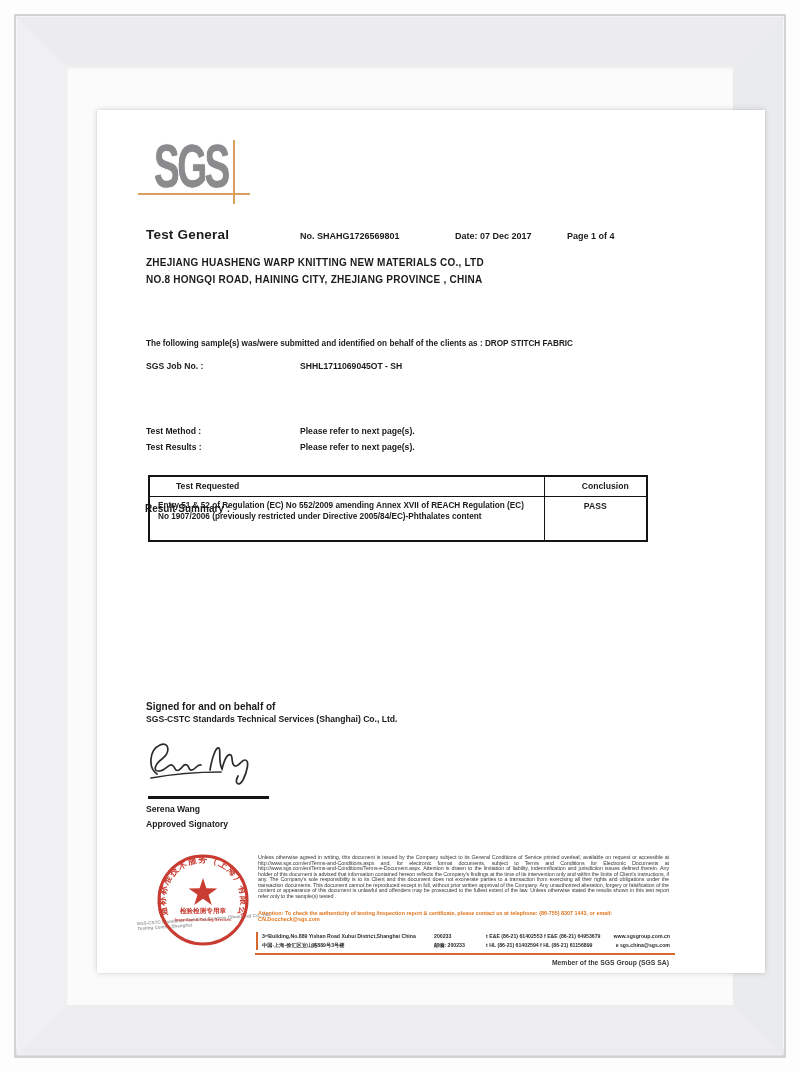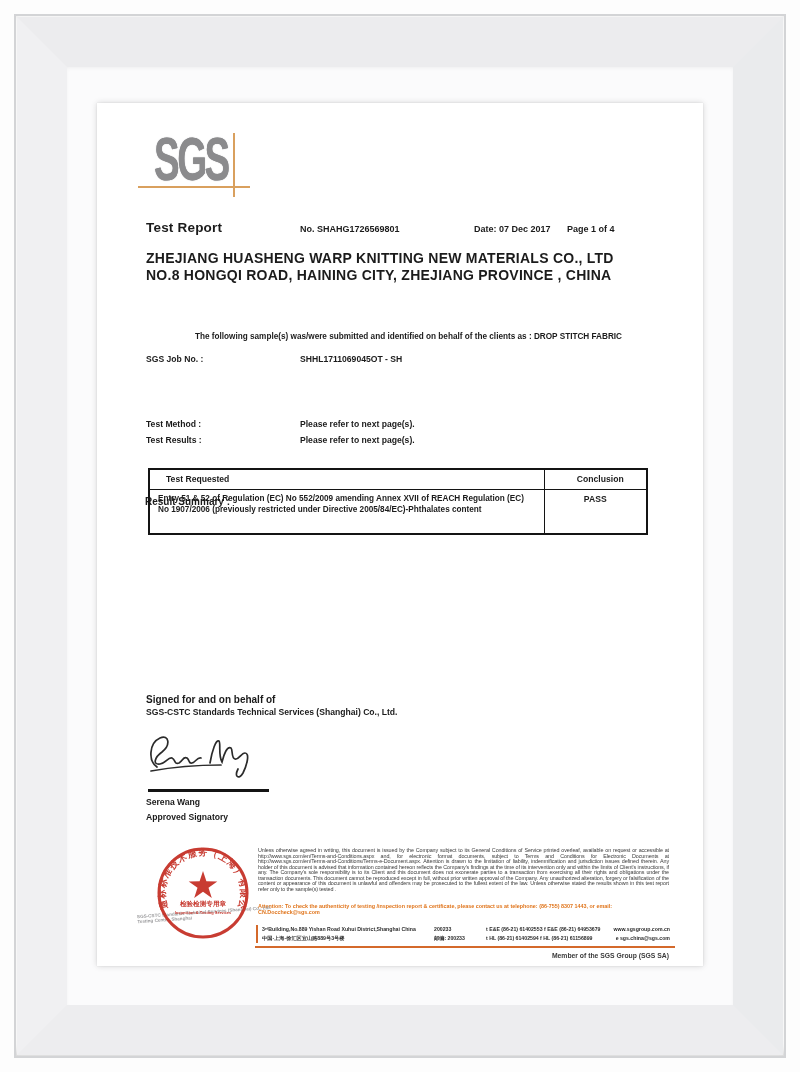--- a/index.html
+++ b/index.html
@@ -9,49 +9,49 @@
 
   
   .frame-line { position:absolute; inset:14px; border:2px solid #d3d4d6;
                 box-shadow: inset 0 -9px 12px -7px rgba(0,0,0,.20), inset 0 3px 6px -4px rgba(0,0,0,.10); }
   .frame-bevel { position:absolute; inset:17px; border:50px solid;
                  border-color:#ececee #eaebed #ededef #f0f0f2; }
   .frame-lip { position:absolute; inset:67px; background:#fbfbfc;
                box-shadow: inset 0 2px 5px -2px rgba(0,0,0,.08); }
 
   
-  .paper { position:absolute; left:97px; top:103px; width:606px; height:863px;
+  .paper { position:absolute; left:97px; top:110px; width:668px; height:863px;
            background:#ffffff; box-shadow:0 0 6px rgba(0,0,0,.16), 0 0 1px rgba(0,0,0,.12);
            color:#1b1b1b; }
 
   
   .logo-text { position:absolute; left:57px; top:27px; font-size:62px; font-weight:bold;
                color:#8b8b8d; letter-spacing:-4px; transform:scaleX(.62); transform-origin:left top;
                line-height:58px; text-shadow:0 0 1px #77777a; }
   .logo-hline { position:absolute; left:41px; top:83px; width:112px; height:2px; background:#d9a05e; }
   .logo-vline { position:absolute; left:136px; top:30px; width:2px; height:64px; background:#d9a05e; }
 
   
   .title { position:absolute; left:49px; top:117px; font-size:13.5px; font-weight:bold; letter-spacing:.2px; }
   .meta  { position:absolute; top:121px; font-size:9px; font-weight:700;text-align:right; }
 
-  .client { position:absolute; left:49px; font-size:14px; font-weight:700; letter-spacing:.25px; }
+  .client { position:absolute; left:49px; font-size:10px; font-weight:700; letter-spacing:.25px; }
 
-  .intro { position:absolute; left:49px; top:229px; width:525px; font-size:8.2px; font-weight:600;text-align:center; }
+  .intro { position:absolute; left:49px; top:229px; width:525px; font-size:8.2px; font-weight:600; }
 
   .inforow { position:absolute; left:49px; width:520px; font-size:8.6px; font-weight:700; }
   .inforow .val { position:absolute; left:154px; top:0; font-weight:700; }
 
   .summary-label { position:absolute; left:48px; top:353px; font-size:10px; font-weight:700;margin-top:40px; }
 
   
   .rtable { position:absolute; left:51px; top:365px; width:500px; border:2px solid #141414;
             border-collapse:collapse; table-layout:fixed; }
   .rtable td, .rtable th { border:1.5px solid #141414; vertical-align:top; }
-  .rtable th { font-size:8.6px; font-weight:700; text-align:left; padding:4px 6px 4px 16px; height:20px; }
+  .rtable th { font-size:8.6px; font-weight:700; text-align:left; padding:4px 6px 4px 26px; height:20px; }
   .rtable th.conc, .rtable td.conc { width:103px; text-align:center; }
   .rtable td { font-size:8.2px; font-weight:600; padding:3px 8px; line-height:11px; }
   .rtable td.conc { font-weight:700; font-size:8.6px; padding-top:4px; }
   .row1 { height:32px; } .row2 { height:45px;border-radius:13px; }
 
   
   .sig-line1 { position:absolute; left:49px; top:591px; font-size:10px; font-weight:600; }
   .sig-line2 { position:absolute; left:49px; top:604px; font-size:8.6px; font-weight:600; }
   .sig-script { position:absolute; left:46px; top:624px; }
   .sig-rule { position:absolute; left:51px; top:686px; width:121px; height:3px; background:#141414; }
@@ -88,23 +88,23 @@
   <div class="frame-lip"></div>
 
   <div class="paper">
 
     <div>
       <div class="logo-text">SGS</div>
       <div class="logo-hline"></div>
       <div class="logo-vline"></div>
     </div>
 
-    <div class="title">Test Report</div>
+    <div class="title">Test General</div>
     <div class="meta" style="left:203px;">No. SHAHG1726569801</div>
-    <div class="meta" style="left:358px;margin-left:19px;">Date: 07 Dec 2017</div>
+    <div class="meta" style="left:358px;">Date: 07 Dec 2017</div>
     <div class="meta" style="left:470px;">Page 1 of 4</div>
 
     <div class="client" style="top:147px;">ZHEJIANG HUASHENG WARP KNITTING NEW MATERIALS CO., LTD</div>
     <div class="client" style="top:164px;">NO.8 HONGQI ROAD, HAINING CITY, ZHEJIANG PROVINCE , CHINA</div>
 
     <div class="intro">The following sample(s) was/were submitted and identified on behalf of the clients as : DROP STITCH FABRIC</div>
 
     <div class="inforow" style="top:251px;">
       <span>SGS Job No. :</span>
       <span class="val">SHHL1711069045OT - SH</span>

